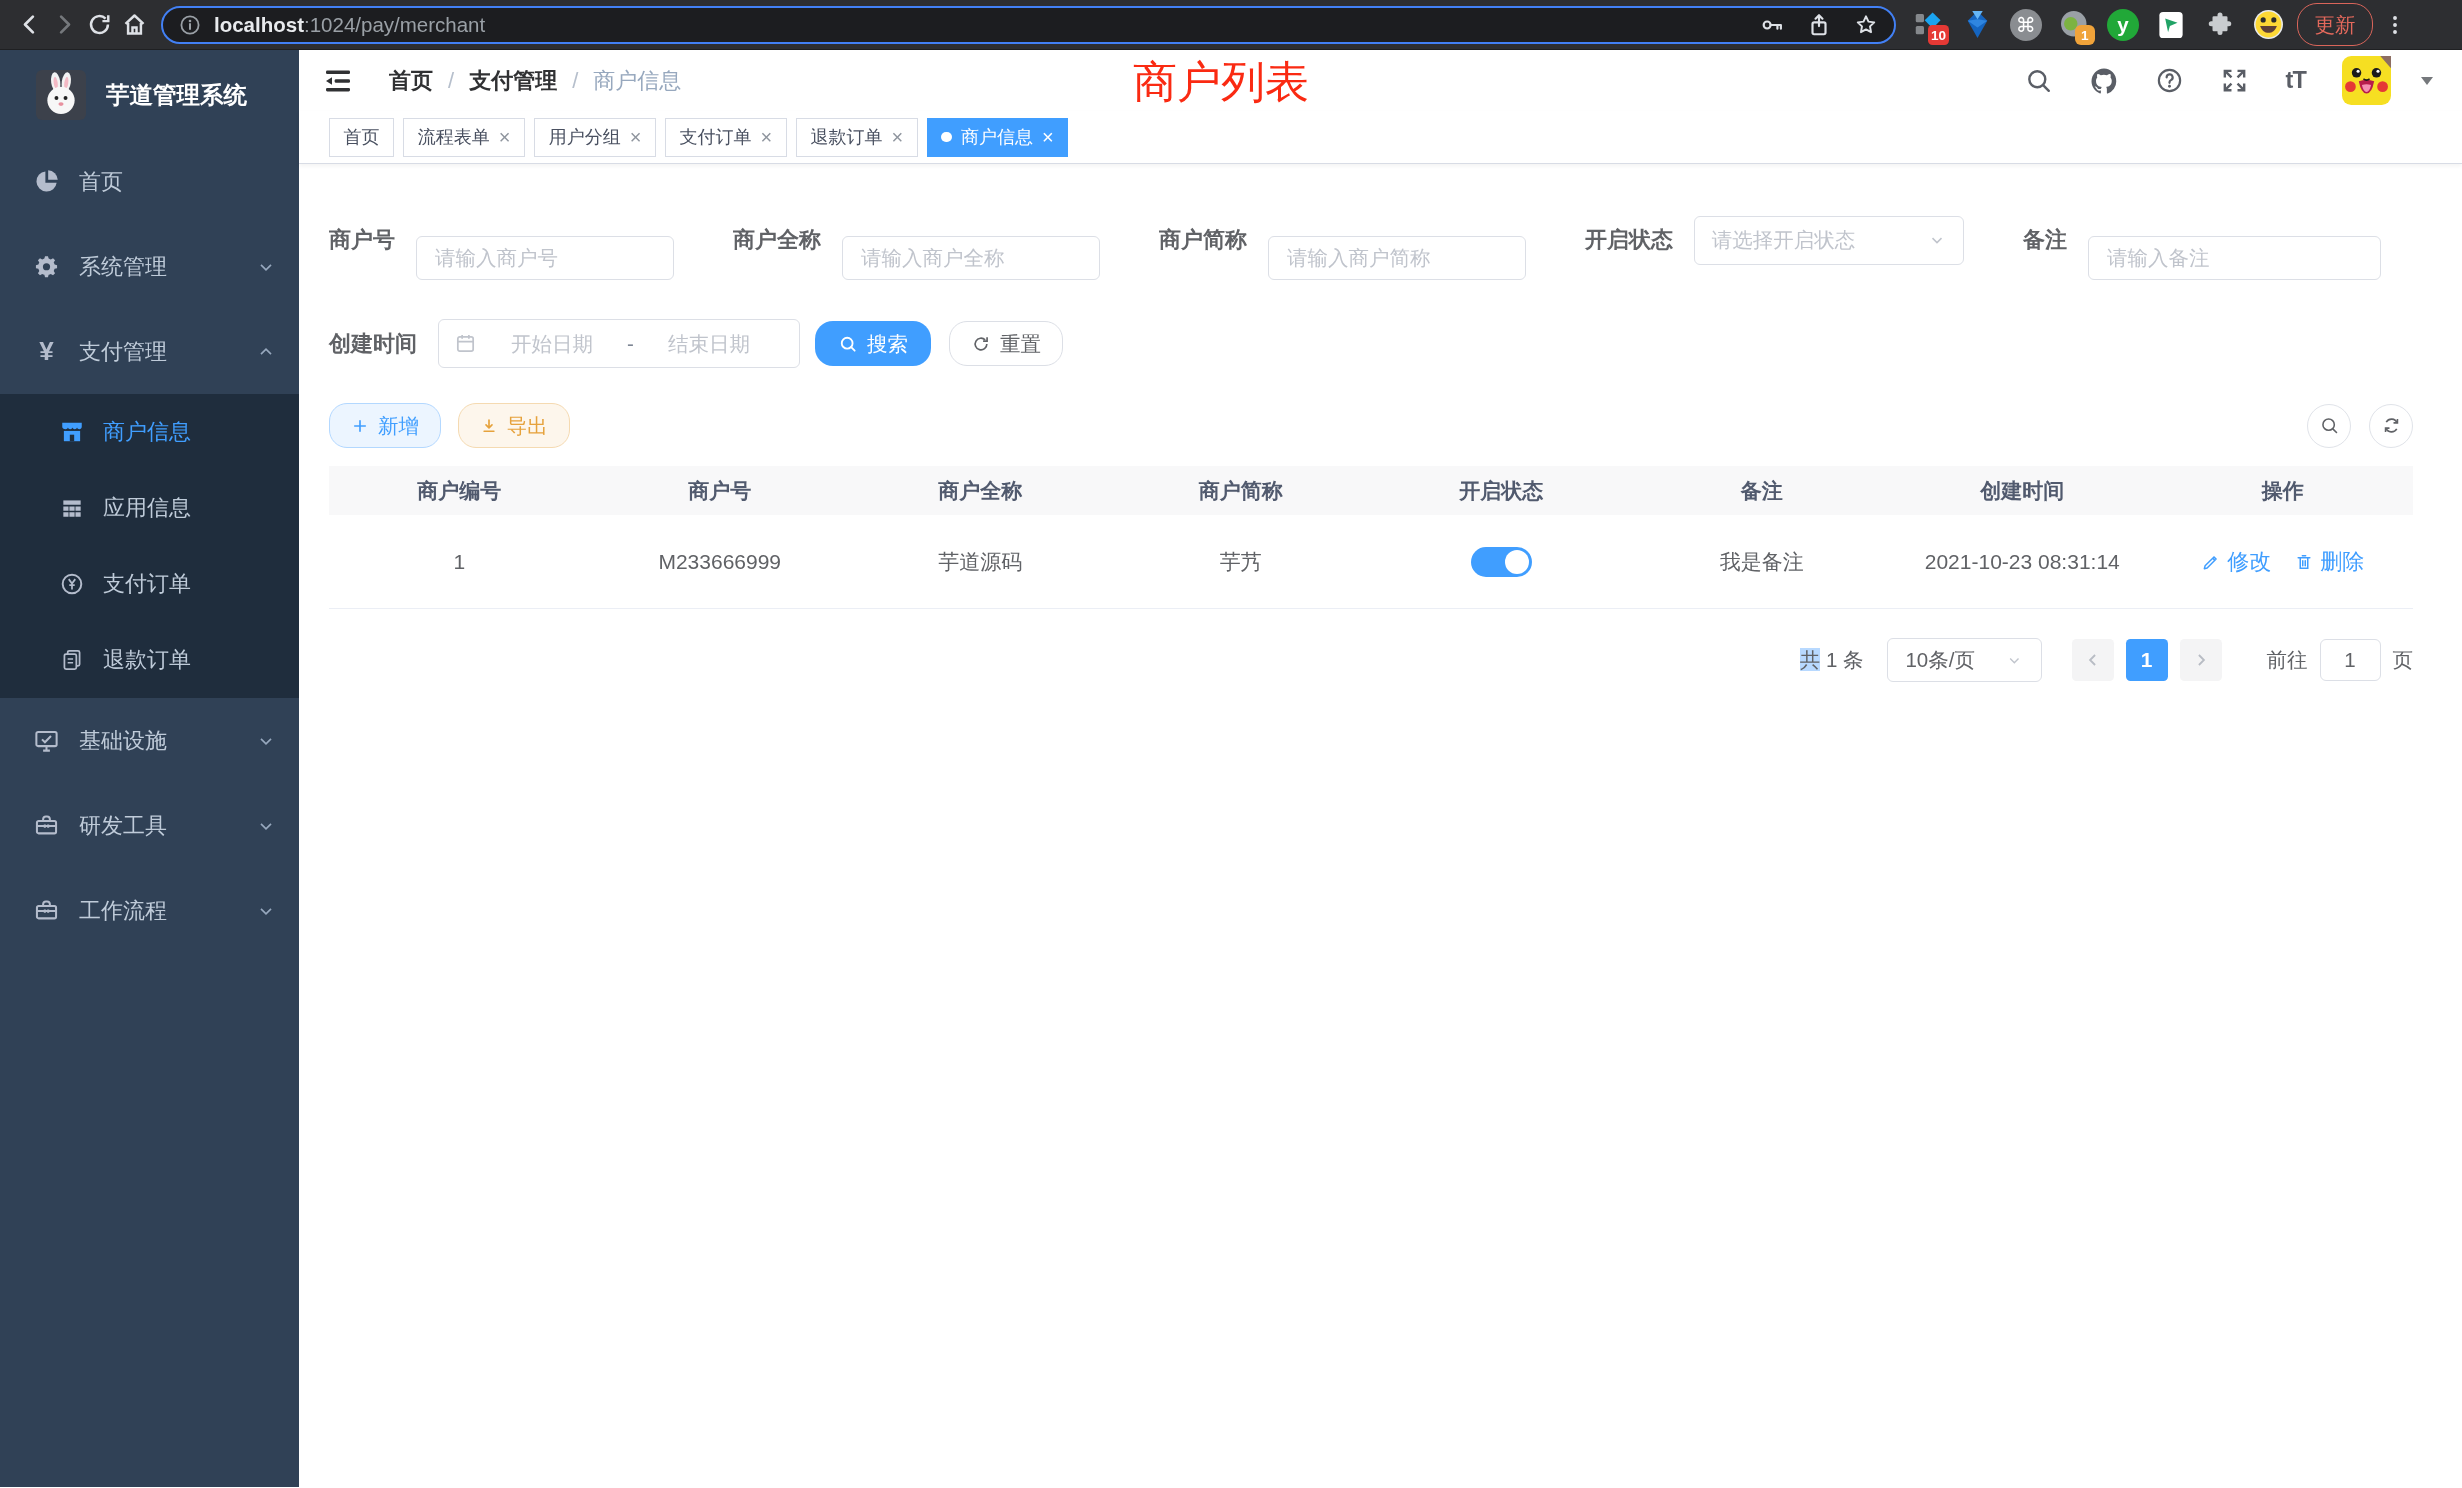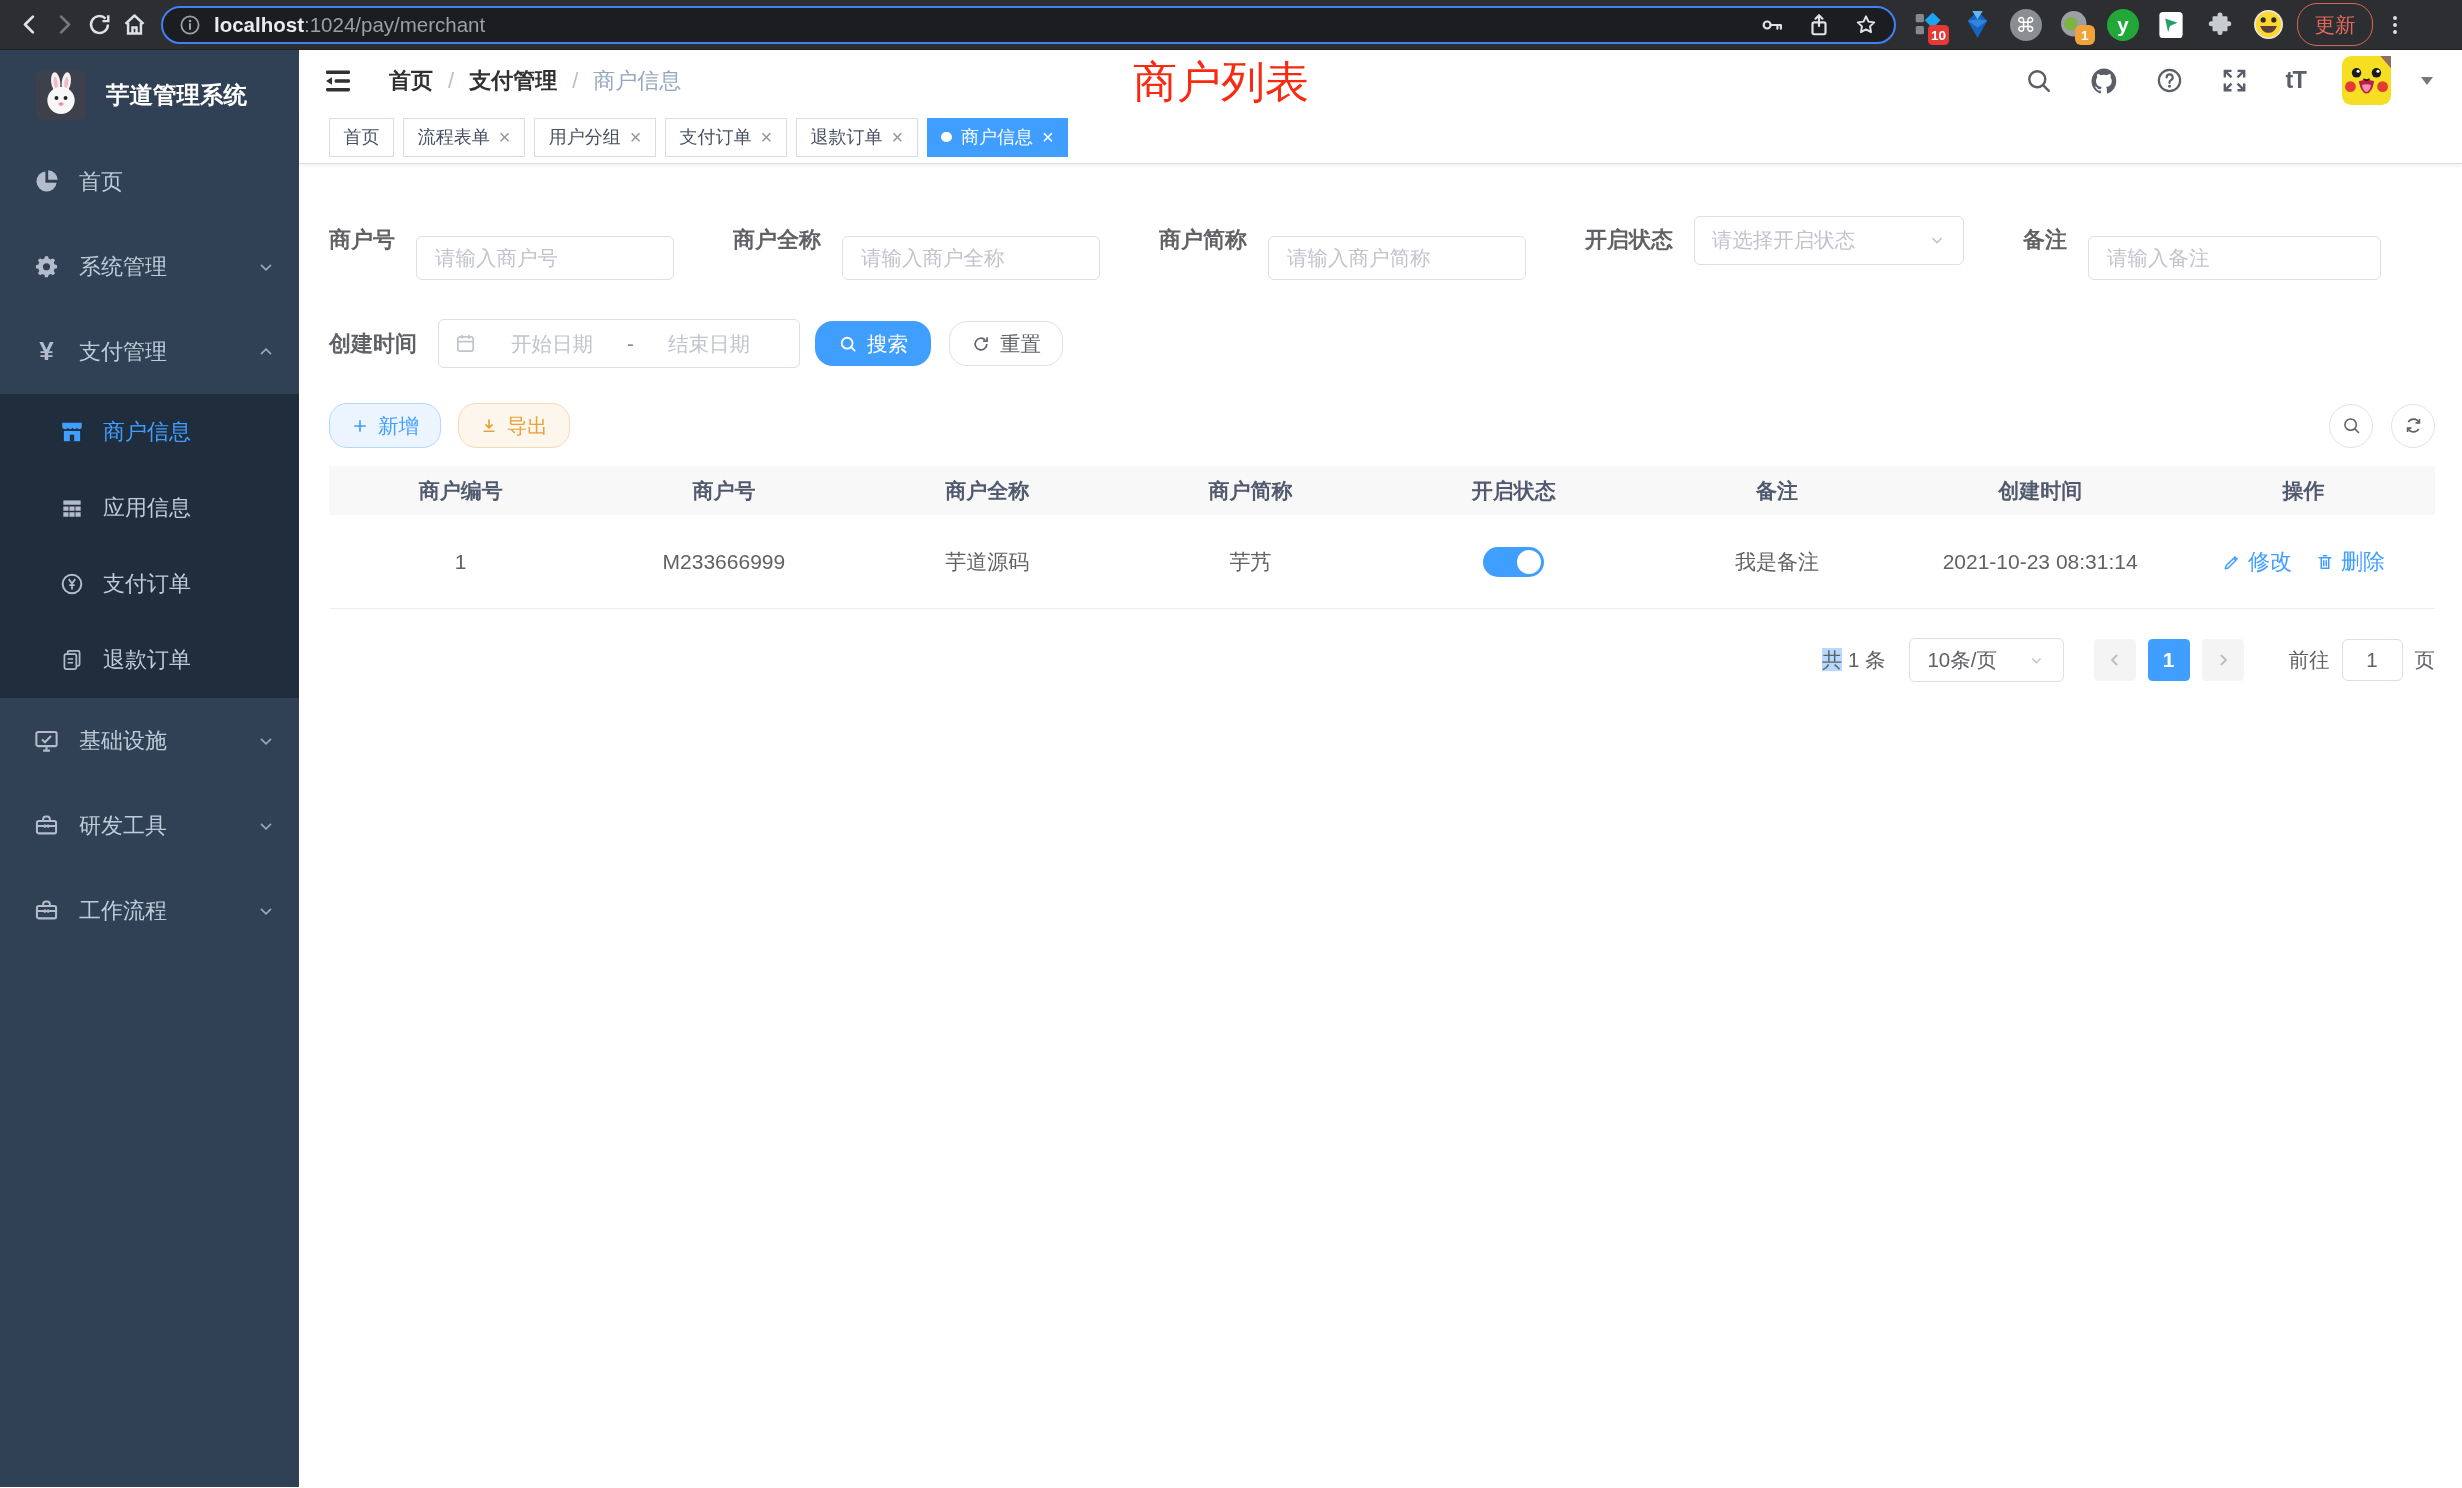--- a/index.html
+++ b/index.html
@@ -63,21 +63,21 @@
   .tags-row { height:53px; display:flex; align-items:center; padding-left:30px; gap:9px;
     border-bottom:1.5px solid #d8dce5; box-shadow:0 1.5px 4.5px rgba(0,0,0,.05); }
   .tag { height:39px; display:inline-flex; align-items:center; padding:0 13.6px;
     border:1.5px solid #d8dce5; background:#fff; color:#495060; font-size:18px; white-space:nowrap; }
   .tag .x { margin-left:9px; font-size:20px; color:#8f959e; line-height:1; }
   .tag.active { background:#409eff; border-color:#409eff; color:#fff; }
   .tag.active .x { color:#fff; }
   .tag-dot { width:10.6px; height:10.6px; border-radius:50%; background:#fff; margin-right:9px; }
 
   
-  .content { padding:36px 27px 0 30px; flex:1; }
+  .content { padding:36px 49px 0 30px; flex:1; }
   .frow { display:flex; align-items:center; }
   .frow2 { margin-top:39px; }
   .fgroup { display:flex; align-items:center; margin-right:59px; }
   .flabel { font-size:22px; color:#606266; font-weight:700; margin-right:21px; white-space:nowrap; }
   .finput { height:44px; border:1.5px solid #dcdfe6; border-radius:6px; font-size:20.5px; color:#606266;
     padding:0 18px; outline:none; background:#fff;margin-top:36px; }
   .finput::placeholder { color:#c0c4cc; }
   .w340 { width:258px; } .w386 { width:293px; }
   .fselect { width:270px; height:49px; border:1.5px solid #dcdfe6; border-radius:6px; background:#fff;
     display:flex; align-items:center; padding:0 16.7px; color:#c0c4cc; font-size:20.5px; }

